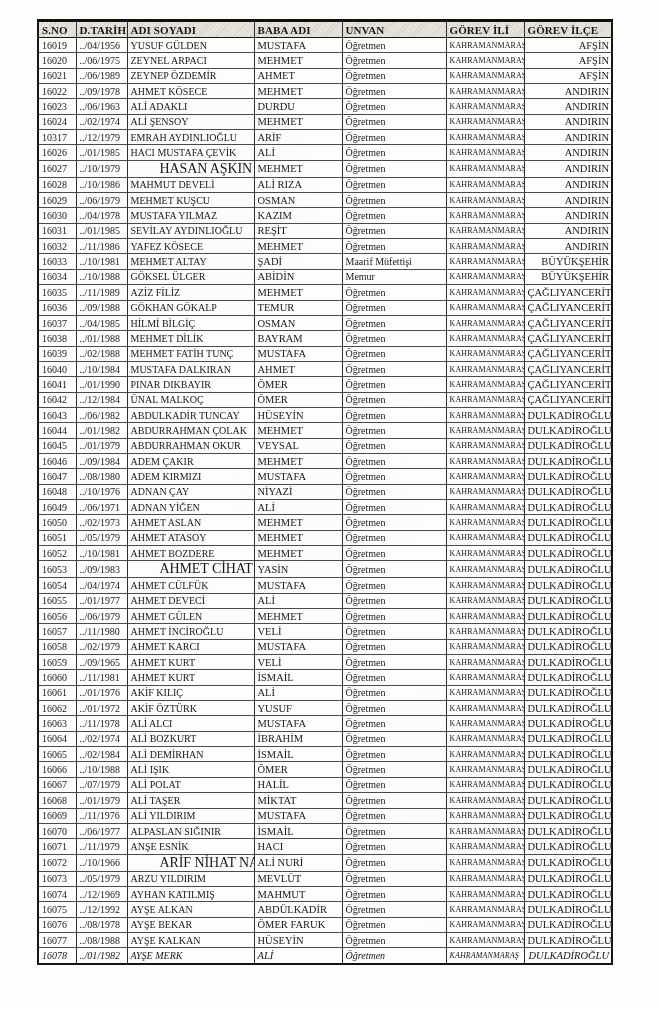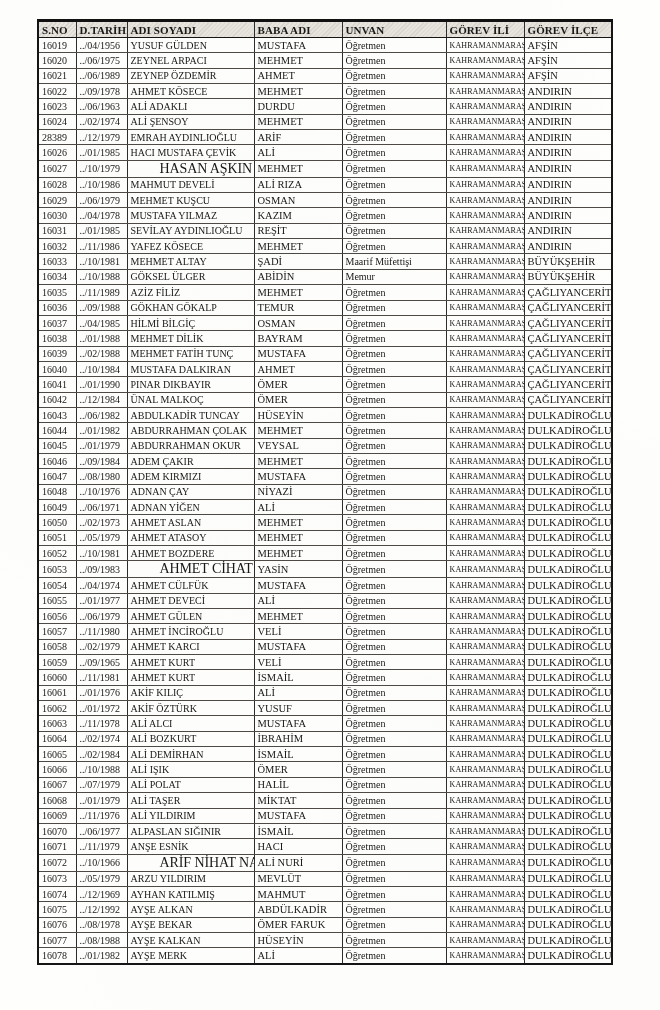--- a/index.html
+++ b/index.html
@@ -60,30 +60,30 @@
     background-color: #e9e7e0;
     background-image: repeating-linear-gradient(135deg,
         rgba(90,88,80,0.16) 0px, rgba(90,88,80,0.16) 1px,
         rgba(0,0,0,0) 1px, rgba(0,0,0,0) 3px);
   }
   tbody td {
     height: 14.35px;
     border-top-color: #4d4a46;   
     border-bottom-color: #4d4a46;
   }
-  tbody tr:last-child td { border-bottom: 2px solid #151515; }
+  tbody tr:last-child td { border-bottom: 2px solid #151515; font-style: italic; }
 
   td.col-sno       { font-size: 10px;   letter-spacing: 0; }
   td.col-dtarihi   { font-size: 10px; }
   td.col-adisoyadi { font-size: 10px; }
   td.col-adisoyadi.condensed { font-size: 14px; letter-spacing: -0.1px; padding-left: 32px; }
   td.col-babaadi   { font-size: 10.5px; margin-left: 48px; }
   td.col-unvan     { font-size: 10px; }
   td.col-gorevili  { font-size: 8px; letter-spacing: 0.1px; }
-  td.col-gorevilce { font-size: 10.5px; }
+  td.col-gorevilce { font-size: 10.5px; text-align: right; }
 </style>
 </head>
 <body>
 
 <div class="page">
   <table class="roster">
     <colgroup>
       <col class="c-sno">
       <col class="c-dtarihi">
       <col class="c-adisoyadi">
@@ -152,21 +152,21 @@
         <tr>
           <td class="col-sno">16024</td>
           <td class="col-dtarihi">../02/1974</td>
           <td class="col-adisoyadi">ALİ ŞENSOY</td>
           <td class="col-babaadi">MEHMET</td>
           <td class="col-unvan">Öğretmen</td>
           <td class="col-gorevili">KAHRAMANMARAŞ</td>
           <td class="col-gorevilce">ANDIRIN</td>
         </tr>
         <tr>
-          <td class="col-sno">28389</td>
+          <td class="col-sno">10317</td>
           <td class="col-dtarihi">../12/1979</td>
           <td class="col-adisoyadi">EMRAH AYDINLIOĞLU</td>
           <td class="col-babaadi">ARİF</td>
           <td class="col-unvan">Öğretmen</td>
           <td class="col-gorevili">KAHRAMANMARAŞ</td>
           <td class="col-gorevilce">ANDIRIN</td>
         </tr>
         <tr>
           <td class="col-sno">16026</td>
           <td class="col-dtarihi">../01/1985</td>

